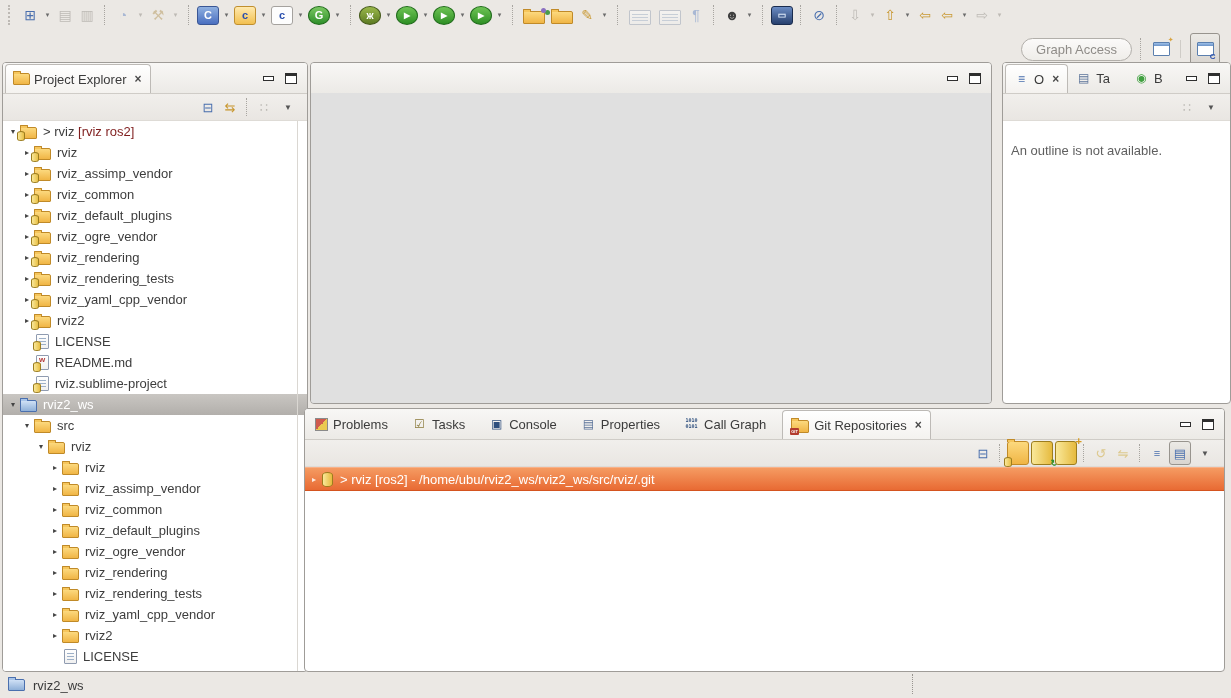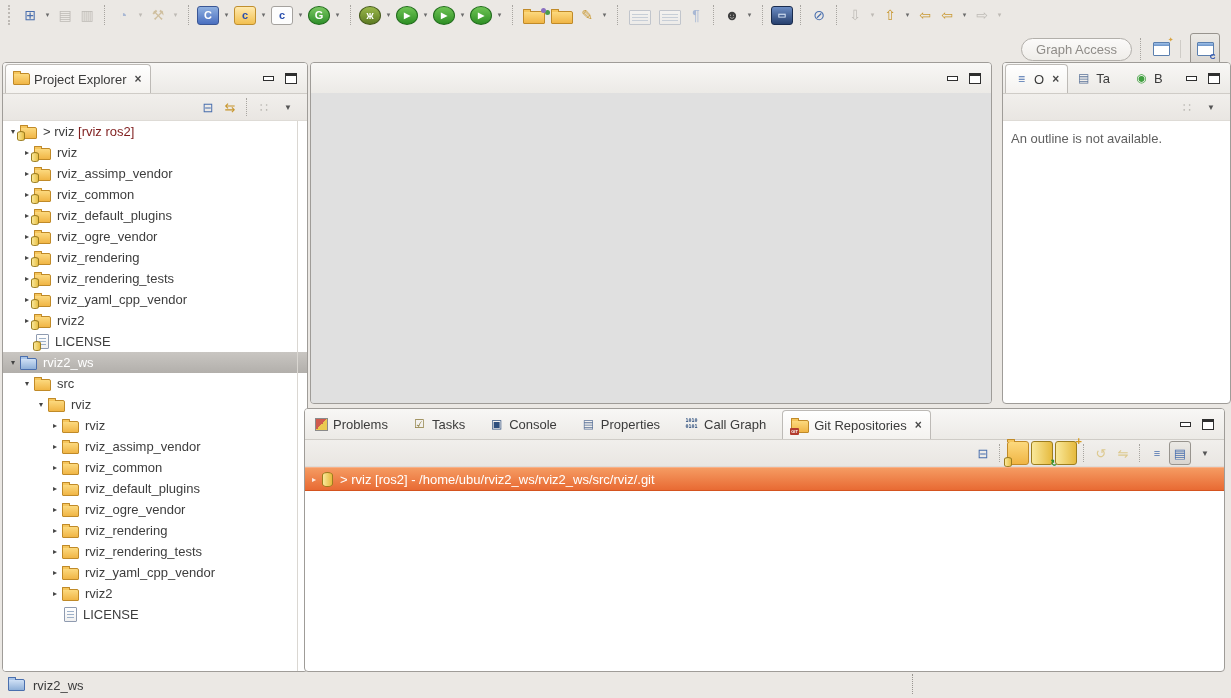--- a/index.html
+++ b/index.html
@@ -85,21 +85,21 @@
   
   .ti{width:15px;height:15px;display:flex;align-items:center;justify-content:center;font-size:12px;flex:none}
   .ti.num{white-space:pre;font-size:5px;line-height:1.15;color:#2e4f7e;font-family:"DejaVu Sans Mono",monospace;font-weight:bold}
   .quad{background:linear-gradient(135deg,#cf5b4e 0 50%,#eac94f 50% 100%);border:1px solid #8a8a8a;width:11px;height:11px}
   .gitfold{position:relative;width:16px;height:11px;background:linear-gradient(#fcd97e,#f0b545);border:1px solid #c08a28;border-radius:1px 2px 1px 1px;margin-top:2px}
   .gitfold::before{content:"";position:absolute;top:-3px;left:-1px;width:6px;height:2px;background:#f6c65c;border:1px solid #c08a28;border-bottom:none;border-radius:1px 1px 0 0}
   .gitfold::after{content:"GIT";position:absolute;left:-2px;bottom:-3px;background:#b33c2e;color:#fff;font-size:4px;font-weight:bold;padding:1px 1px;border-radius:1px}
   
   #editor-body{position:absolute;top:30px;left:0;right:0;bottom:0;background:#e0e0e0}
   
-  #outline-msg{padding:10px 8px;color:#5f5f5f;font-size:13px}
+  #outline-msg{padding:22px 8px;color:#5f5f5f;font-size:13px}
   
   #repo-row{display:flex;align-items:center;height:22px;background:linear-gradient(#f59b62,#e86a33);border-top:1px solid #f8b088;border-bottom:1px solid #d4531f;color:#fff;font-size:13px;padding-left:3px;white-space:pre}
   #repo-row .exp{color:rgba(255,255,255,.85)}
   #repo-row .cyl{margin:0 7px 0 2px}
   
   #status-bar{position:absolute;left:0;right:0;bottom:0;height:26px;display:flex;align-items:center;padding-left:8px;font-size:13px;color:#3b3b3b;gap:4px}
   #status-sep{position:absolute;left:912px;top:2px;height:20px;border-left:1px dotted #97948f}
 </style>
 </head>
 <body>
@@ -326,21 +326,33 @@
         <span class="sfx"></span>
       </div>
 
       <div class="trow i1">
         <span class="exp"></span>
         <span class="filei deco-cyl"></span>
         <span class="lbl">LICENSE</span>
         <span class="sfx"></span>
       </div>
 
-
+      <div class="trow i1">
+        <span class="exp"></span>
+        <span class="filei md deco-cyl"></span>
+        <span class="lbl">README.md</span>
+        <span class="sfx"></span>
+      </div>
+
+      <div class="trow i1">
+        <span class="exp"></span>
+        <span class="filei deco-cyl"></span>
+        <span class="lbl">rviz.sublime-project</span>
+        <span class="sfx"></span>
+      </div>
 
       <div class="trow i0 sel">
         <span class="exp">▾</span>
         <span class="fico f-blue"></span>
         <span class="lbl">rviz2_ws</span>
         <span class="sfx"></span>
       </div>
 
       <div class="trow i1">
         <span class="exp">▾</span>

